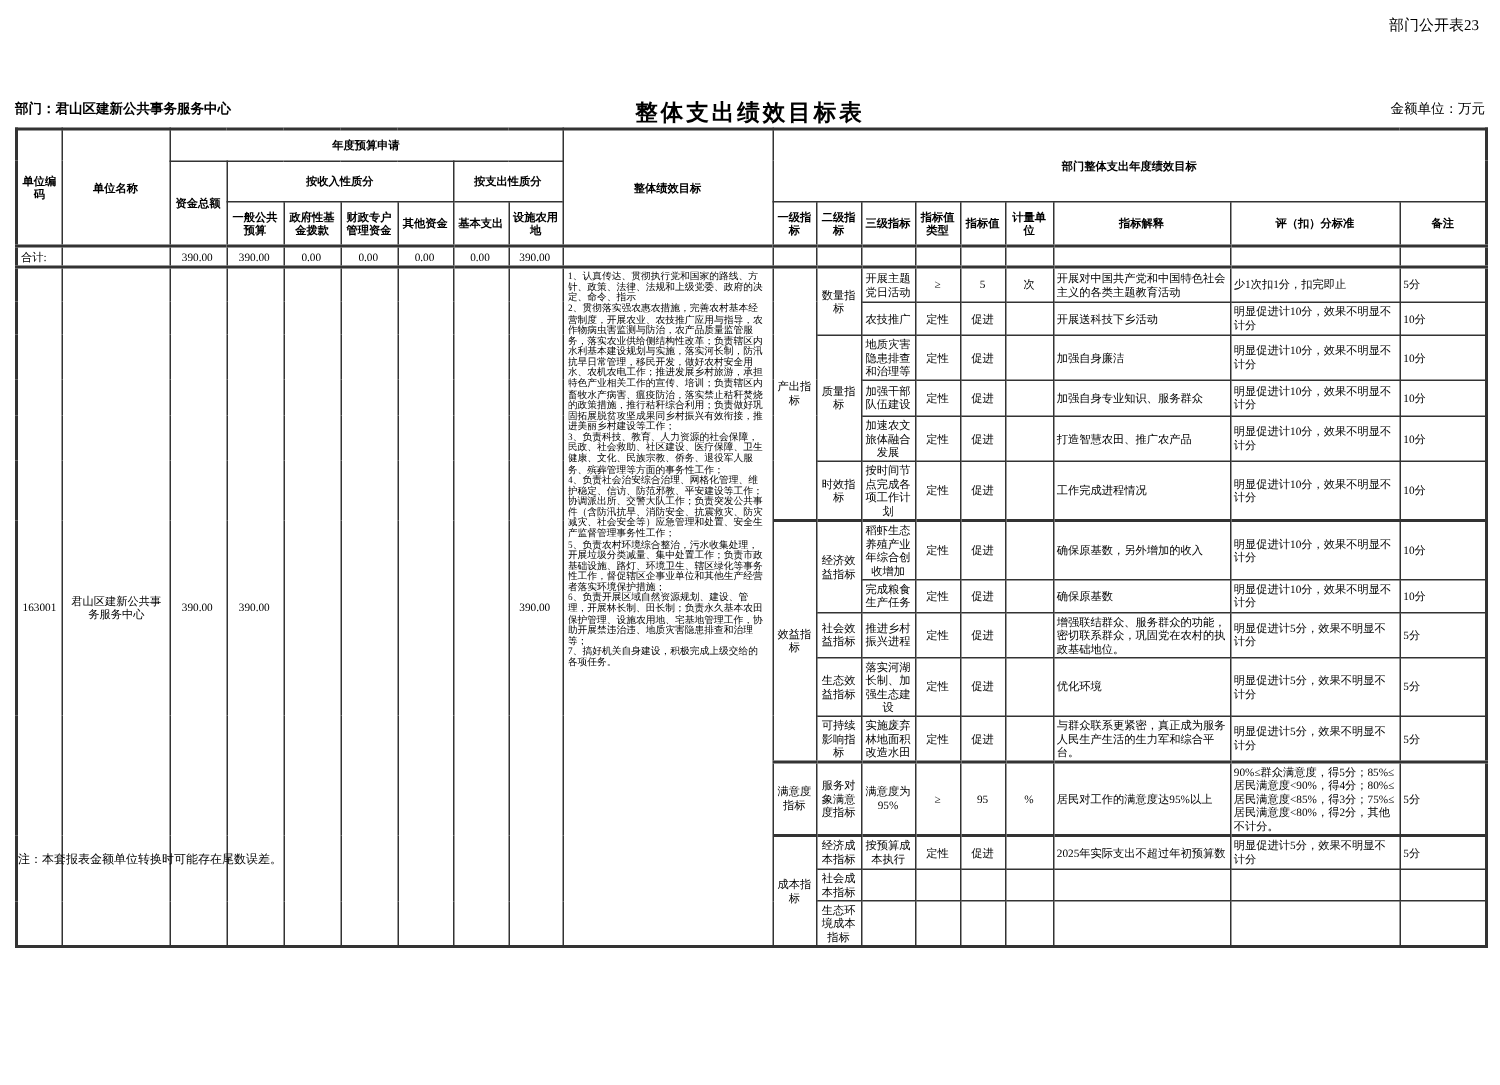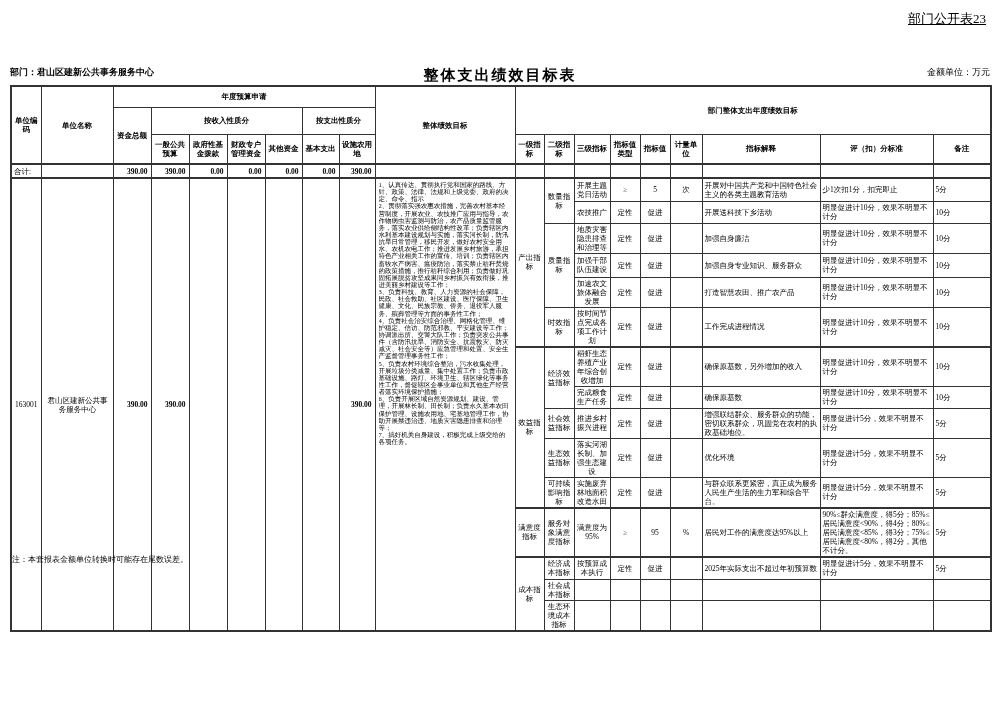--- a/index.html
+++ b/index.html
@@ -1,39 +1,39 @@
 <!DOCTYPE html>
 <html><head>
 <meta charset="utf-8">
 <style>
   html,body{margin:0;padding:0;}
   body{
     width:1000px;height:723px;background:#fff;color:#000;position:relative;
     font-family:"Liberation Serif","DejaVu Serif",serif;
   }
-  .corner{position:absolute;top:10px;right:14px;font-size:13px;text-decoration:underline;}
+  .corner{position:absolute;top:10px;right:14px;font-size:10px;}
   .title{position:absolute;top:25px;left:0;width:100%;text-align:center;
          font-size:15px;font-weight:bold;letter-spacing:2px;margin-top:41px;}
   .meta{position:absolute;top:66px;left:10px;right:10px;display:flex;
         justify-content:space-between;font-size:9px;}
   .dept{font-weight:bold;}
   table{position:absolute;top:85px;left:10px;width:980px;
         border-collapse:collapse;table-layout:fixed;border:2px solid #333;}
   th,td{border:1px solid #333;padding:1px 2px;font-size:7.5px;line-height:1.2;
         overflow:hidden;vertical-align:middle;text-align:center;word-break:break-all;}
   th{font-weight:bold;}
   thead tr:last-child th{border-bottom-width:2px;}
   tr.sec td{border-top-width:2px;}
-  .num{text-align:right;padding-right:3px;font-weight:bold;}
+  .num{text-align:center;padding-right:3px;}
   .left{text-align:left;}
   td.name{text-align:center;padding-left:3px;}
   td.goal{vertical-align:top;padding:2px 3px;}
   .goal-inner{font-size:6.5px;line-height:1.1;text-align:left;
               white-space:pre-wrap;height:356px;overflow:hidden;word-break:break-all;}
-  .footnote{position:absolute;top:554px;left:12px;font-size:8px;}
+  .footnote{position:absolute;top:567px;left:12px;font-size:8px;}
 </style>
 </head>
 <body>
 
 <div class="corner">部门公开表23</div>
 <div class="title">整体支出绩效目标表</div>
 <div class="meta">
   <span class="dept">部门：君山区建新公共事务服务中心</span>
   <span>金额单位：万元</span>
 </div>

